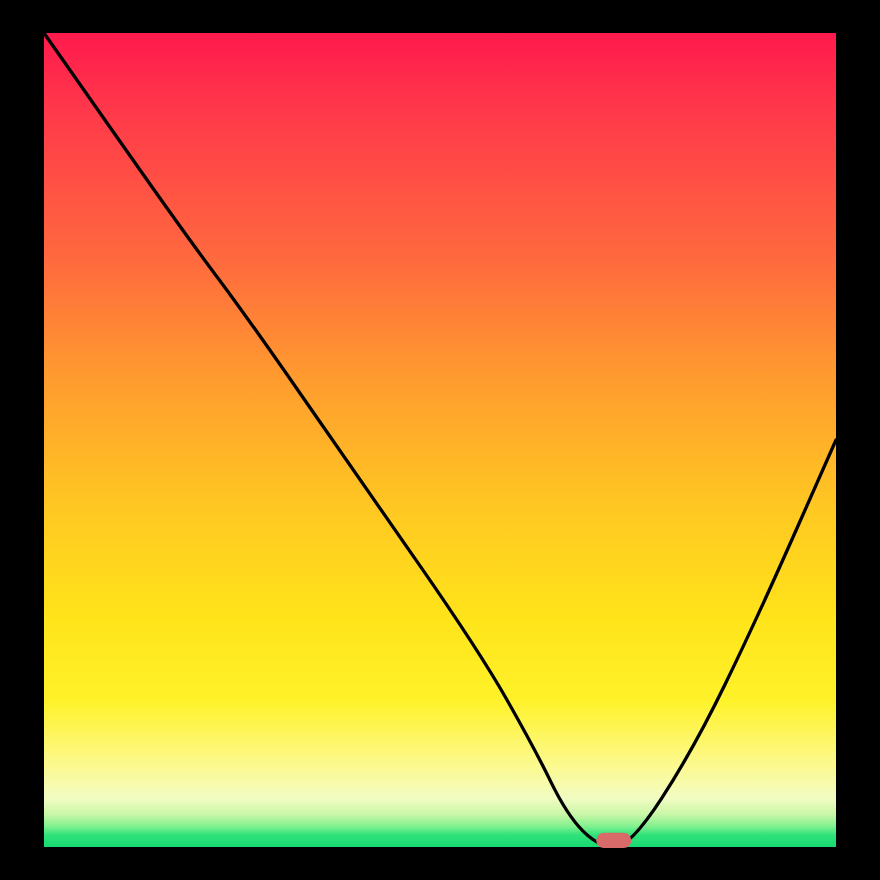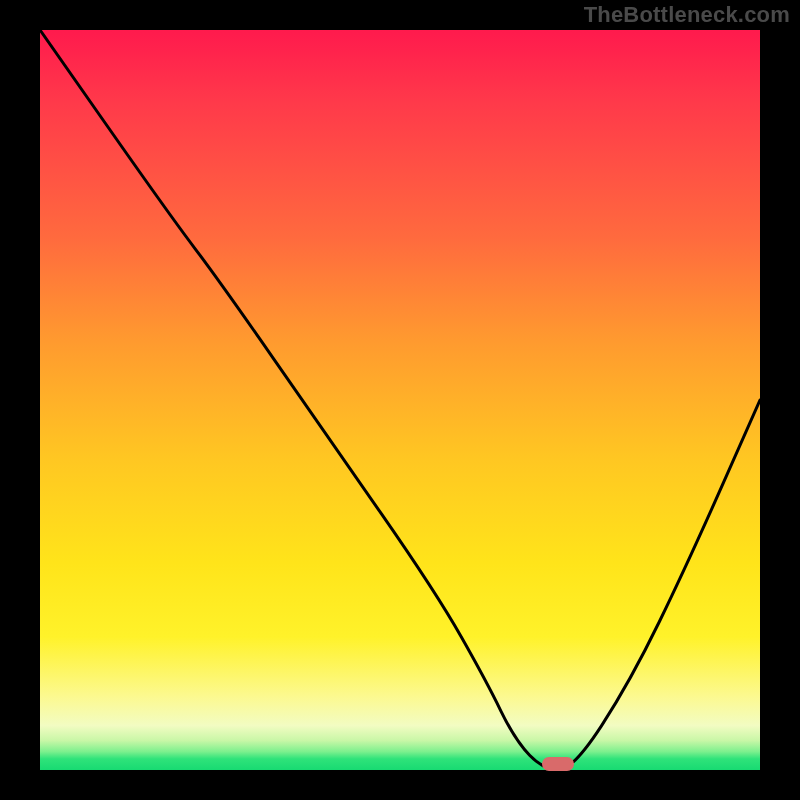--- a/index.html
+++ b/index.html
@@ -67,21 +67,20 @@
     height: 14px;
     border-radius: 7px;
     background: #d96a6a;
     transform: translate(-50%, -50%);
   }
 </style>
 </head>
 <body>
 
 <div class="frame">
-  <div class="watermark">TheBottleneck.com</div>
 
   <div class="plot">
     <div class="gradient"></div>
 
     <svg class="curve" viewBox="0 0 720 740" preserveAspectRatio="none">
       <path id="curve-path" d="M 0 0 Q 0 0 64.8 92.5 Q 129.6 185 154.8 218.29999999999998 Q 180 251.59999999999997 234 329.29999999999995 Q 288 407 342 484.7 Q 396.00000000000006 562.4 421.20000000000005 606.8 Q 446.4 651.2 460.8 680.8 Q 475.20000000000005 710.4 489.6 725.2 Q 503.99999999999994 740 518.4 740 Q 532.8 740 561.5999999999999 695.6 Q 590.4 651.2 619.2 592 Q 648 532.8 684 451.4 T 720 370" fill="none" stroke="#000000" stroke-width="3" stroke-linejoin="round" stroke-linecap="round"></path>
     </svg>
 
     <div id="min-marker" class="minmarker" style="left: 518.4px; top: 734px; background: rgb(217, 106, 106);"></div>
   </div>

